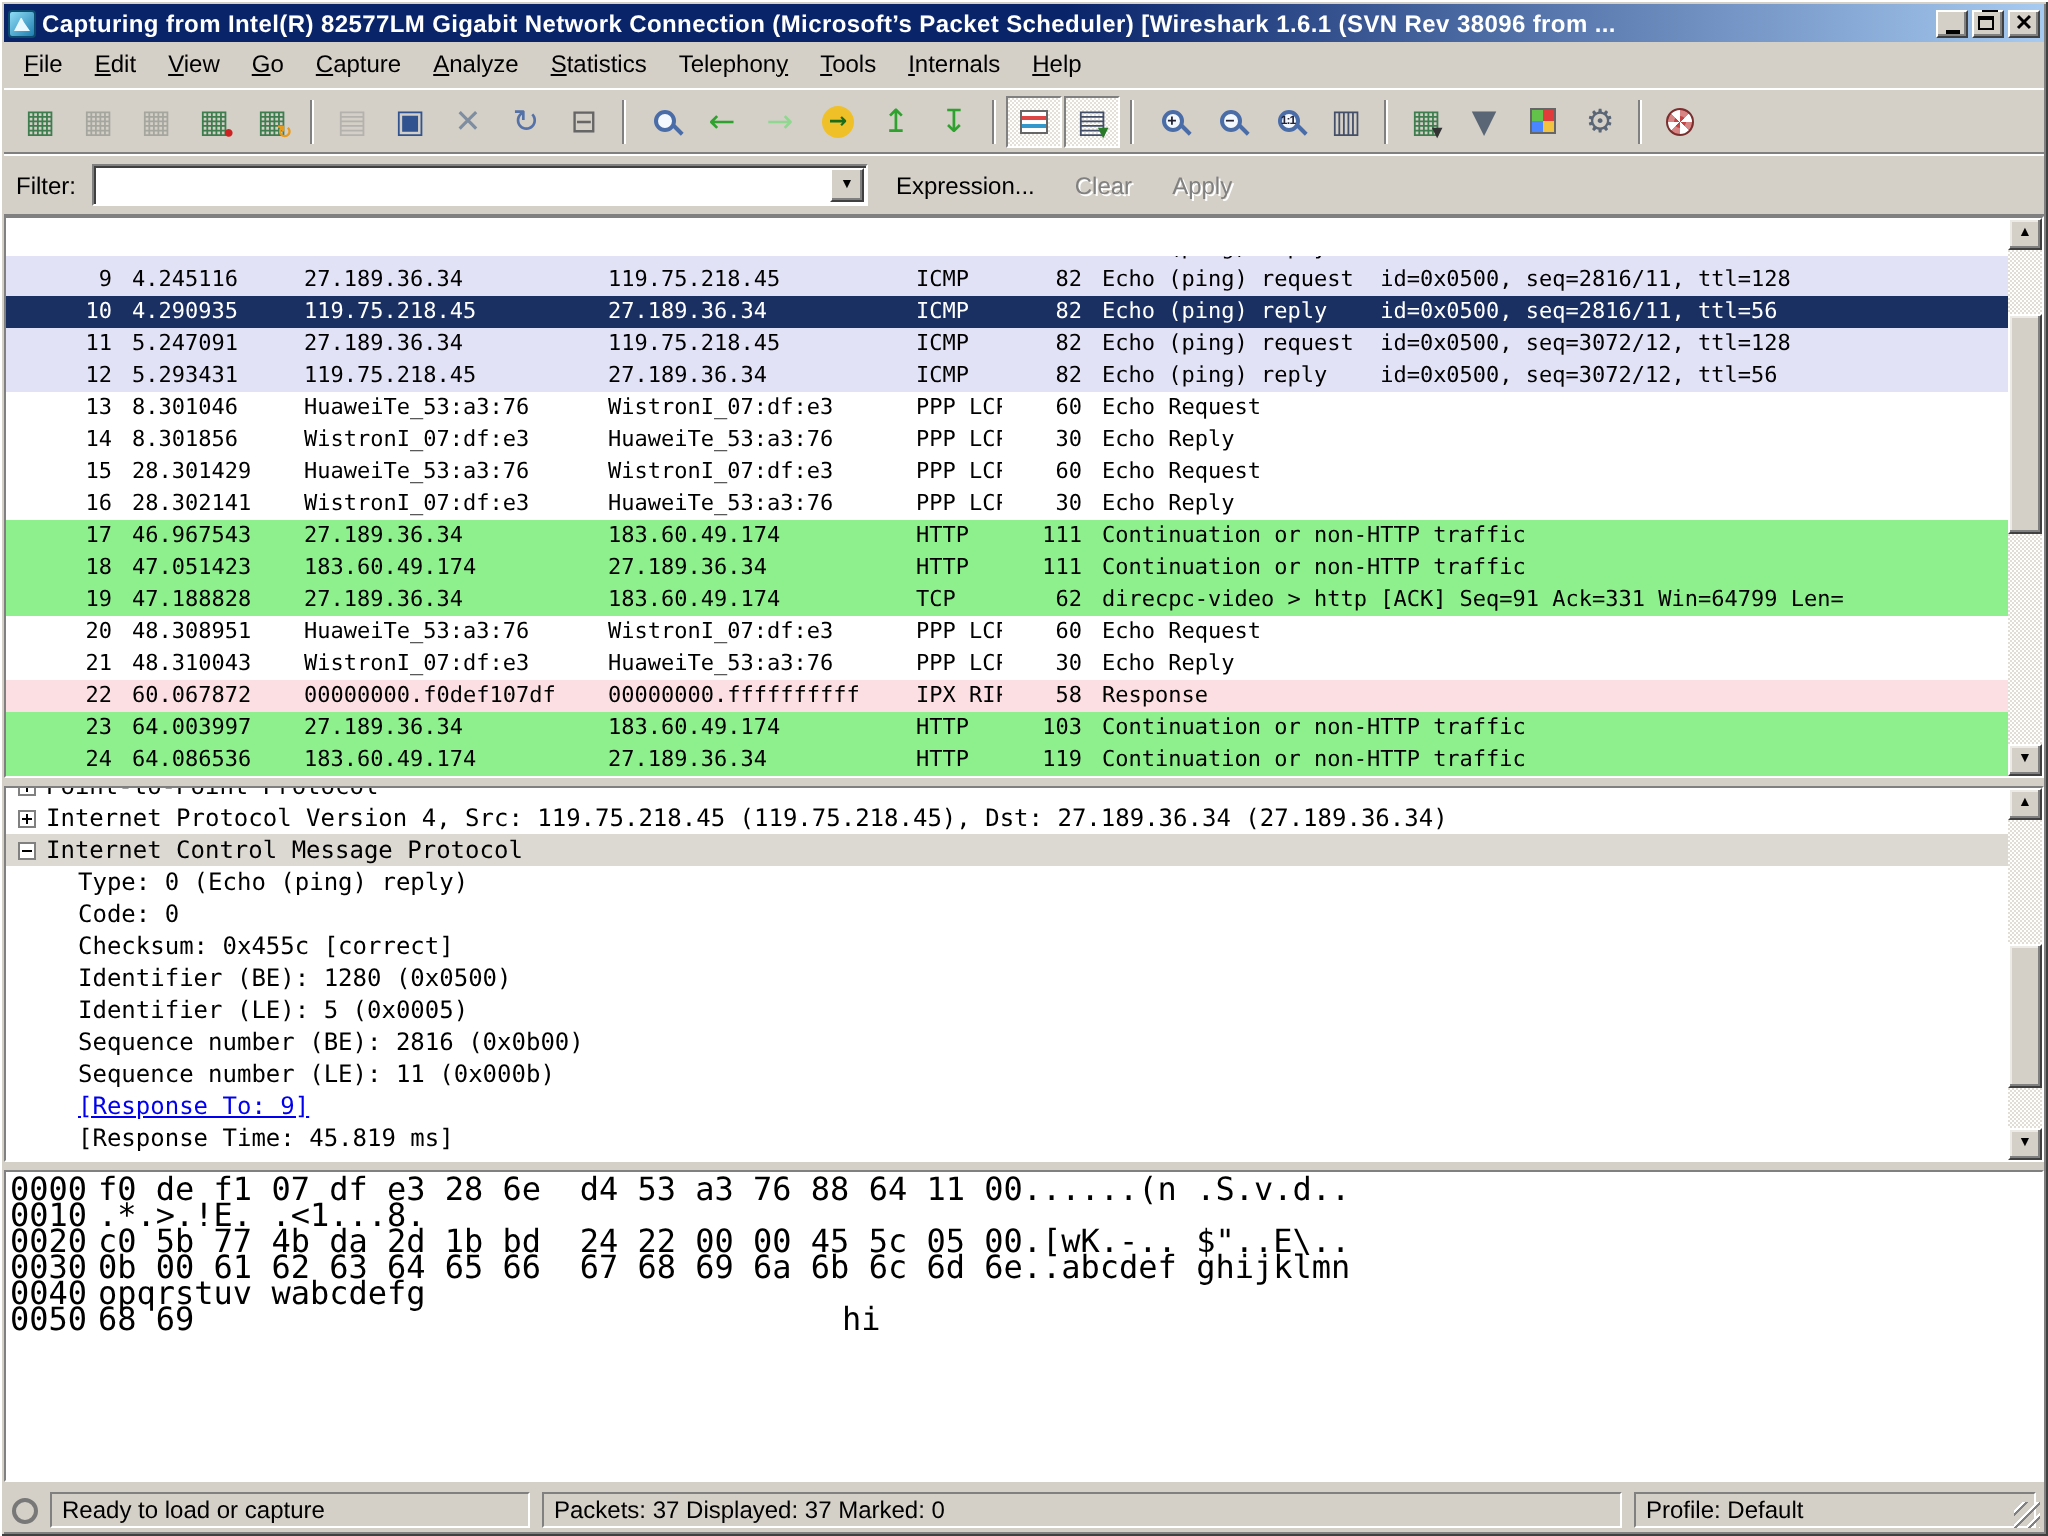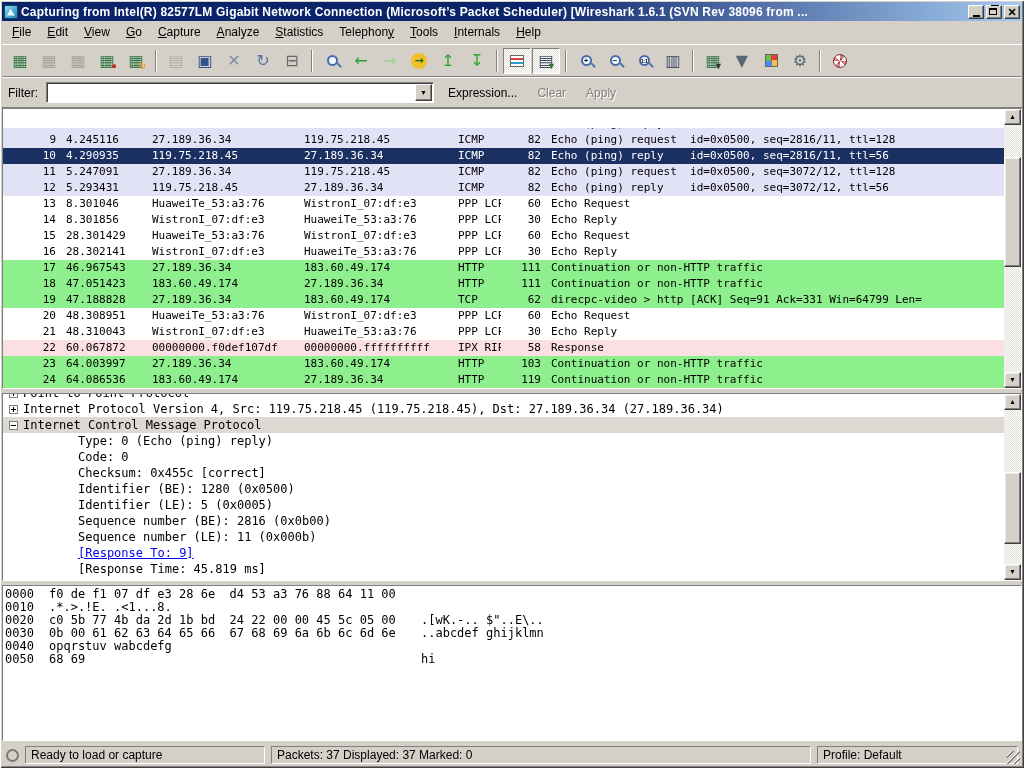--- a/index.html
+++ b/index.html
@@ -116,26 +116,26 @@
     font-family:"DejaVu Sans Mono",monospace; font-size:12px; }
   .dbody { position:absolute; left:0; top:0; right:17px; bottom:0; overflow:hidden; }
   .dline { height:16px; line-height:16px; white-space:pre; padding-left:4px; display:flex; align-items:center; }
   .dline.sel { background:#DCD9D2; }
   .dclip { height:7px; overflow:hidden; }
   .dclip .dline { margin-top:-9px; }
   .expander { display:inline-block; width:9px; height:9px; margin:0 5px 0 2px; flex:0 0 9px;
     border:1px solid #808080; background:#fff; position:relative; }
   .expander::before, .expander.minus::before { content:""; position:absolute; left:1px; top:3px; width:5px; height:1px; background:#000; }
   .expander.plus::after { content:""; position:absolute; left:3px; top:1px; width:1px; height:5px; background:#000; }
-  .dindent { padding-left:36px;margin-left:39px; }
+  .dindent { padding-left:36px; }
   .dlink { color:#0000EE; text-decoration:underline; }
   
   .bytes { flex:0 0 156px; background:#fff; overflow:hidden;
     border:1px solid; border-color:#808080 #fff #fff #808080;
-    font-family:"DejaVu Sans Mono",monospace; font-size:12px; padding:2px 0 0 2px; }
+    font-family:"DejaVu Sans Mono",monospace; font-size:16px; padding:2px 0 0 2px; }
   .bline { display:flex; height:13px; line-height:13px; white-space:pre; }
   .boff { flex:0 0 44px; }
   .bhex { flex:0 0 372px; }
   .basc { flex:1 1 auto; }
   
   .statusgap { flex:0 0 3px; }
   .statusbar { flex:0 0 22px; display:flex; align-items:center; gap:6px; padding:2px 4px; background:#D4D0C8; position:relative; }
   .expert { width:13px; height:13px; flex:0 0 13px; border:2px solid #787878; border-radius:50%; background:#D4D0C8; }
   .spanel { height:18px; line-height:15px; padding:1px 5px; overflow:hidden; white-space:nowrap;
     border:1px solid; border-color:#808080 #fff #fff #808080; }
@@ -340,21 +340,21 @@
     <div class="vscroll">
       <button class="sbtn up">▲</button>
       <div class="sthumb" style="top:78px; height:72px;"></div>
       <button class="sbtn down">▼</button>
     </div>
   </div>
 
   <div class="split"></div>
 
   <div class="bytes">
-      <div class="bline"><span class="boff">0000</span><span class="bhex">f0 de f1 07 df e3 28 6e  d4 53 a3 76 88 64 11 00</span></div>
+      <div class="bline"><span class="boff">0000</span><span class="bhex">f0 de f1 07 df e3 28 6e  d4 53 a3 76 88 64 11 00</span><span class="basc">......(n .S.v.d..</span></div>
       <div class="bline"><span class="boff">0010</span><span class="basc">.*.&gt;.!E. .&lt;1...8.</span></div>
       <div class="bline"><span class="boff">0020</span><span class="bhex">c0 5b 77 4b da 2d 1b bd  24 22 00 00 45 5c 05 00</span><span class="basc">.[wK.-.. $"..E\..</span></div>
       <div class="bline"><span class="boff">0030</span><span class="bhex">0b 00 61 62 63 64 65 66  67 68 69 6a 6b 6c 6d 6e</span><span class="basc">..abcdef ghijklmn</span></div>
       <div class="bline"><span class="boff">0040</span><span class="basc">opqrstuv wabcdefg</span></div>
       <div class="bline"><span class="boff">0050</span><span class="bhex">68 69</span><span class="basc">hi</span></div>
     </div>
 
   <div class="statusgap"></div>
 
   <div class="statusbar">

